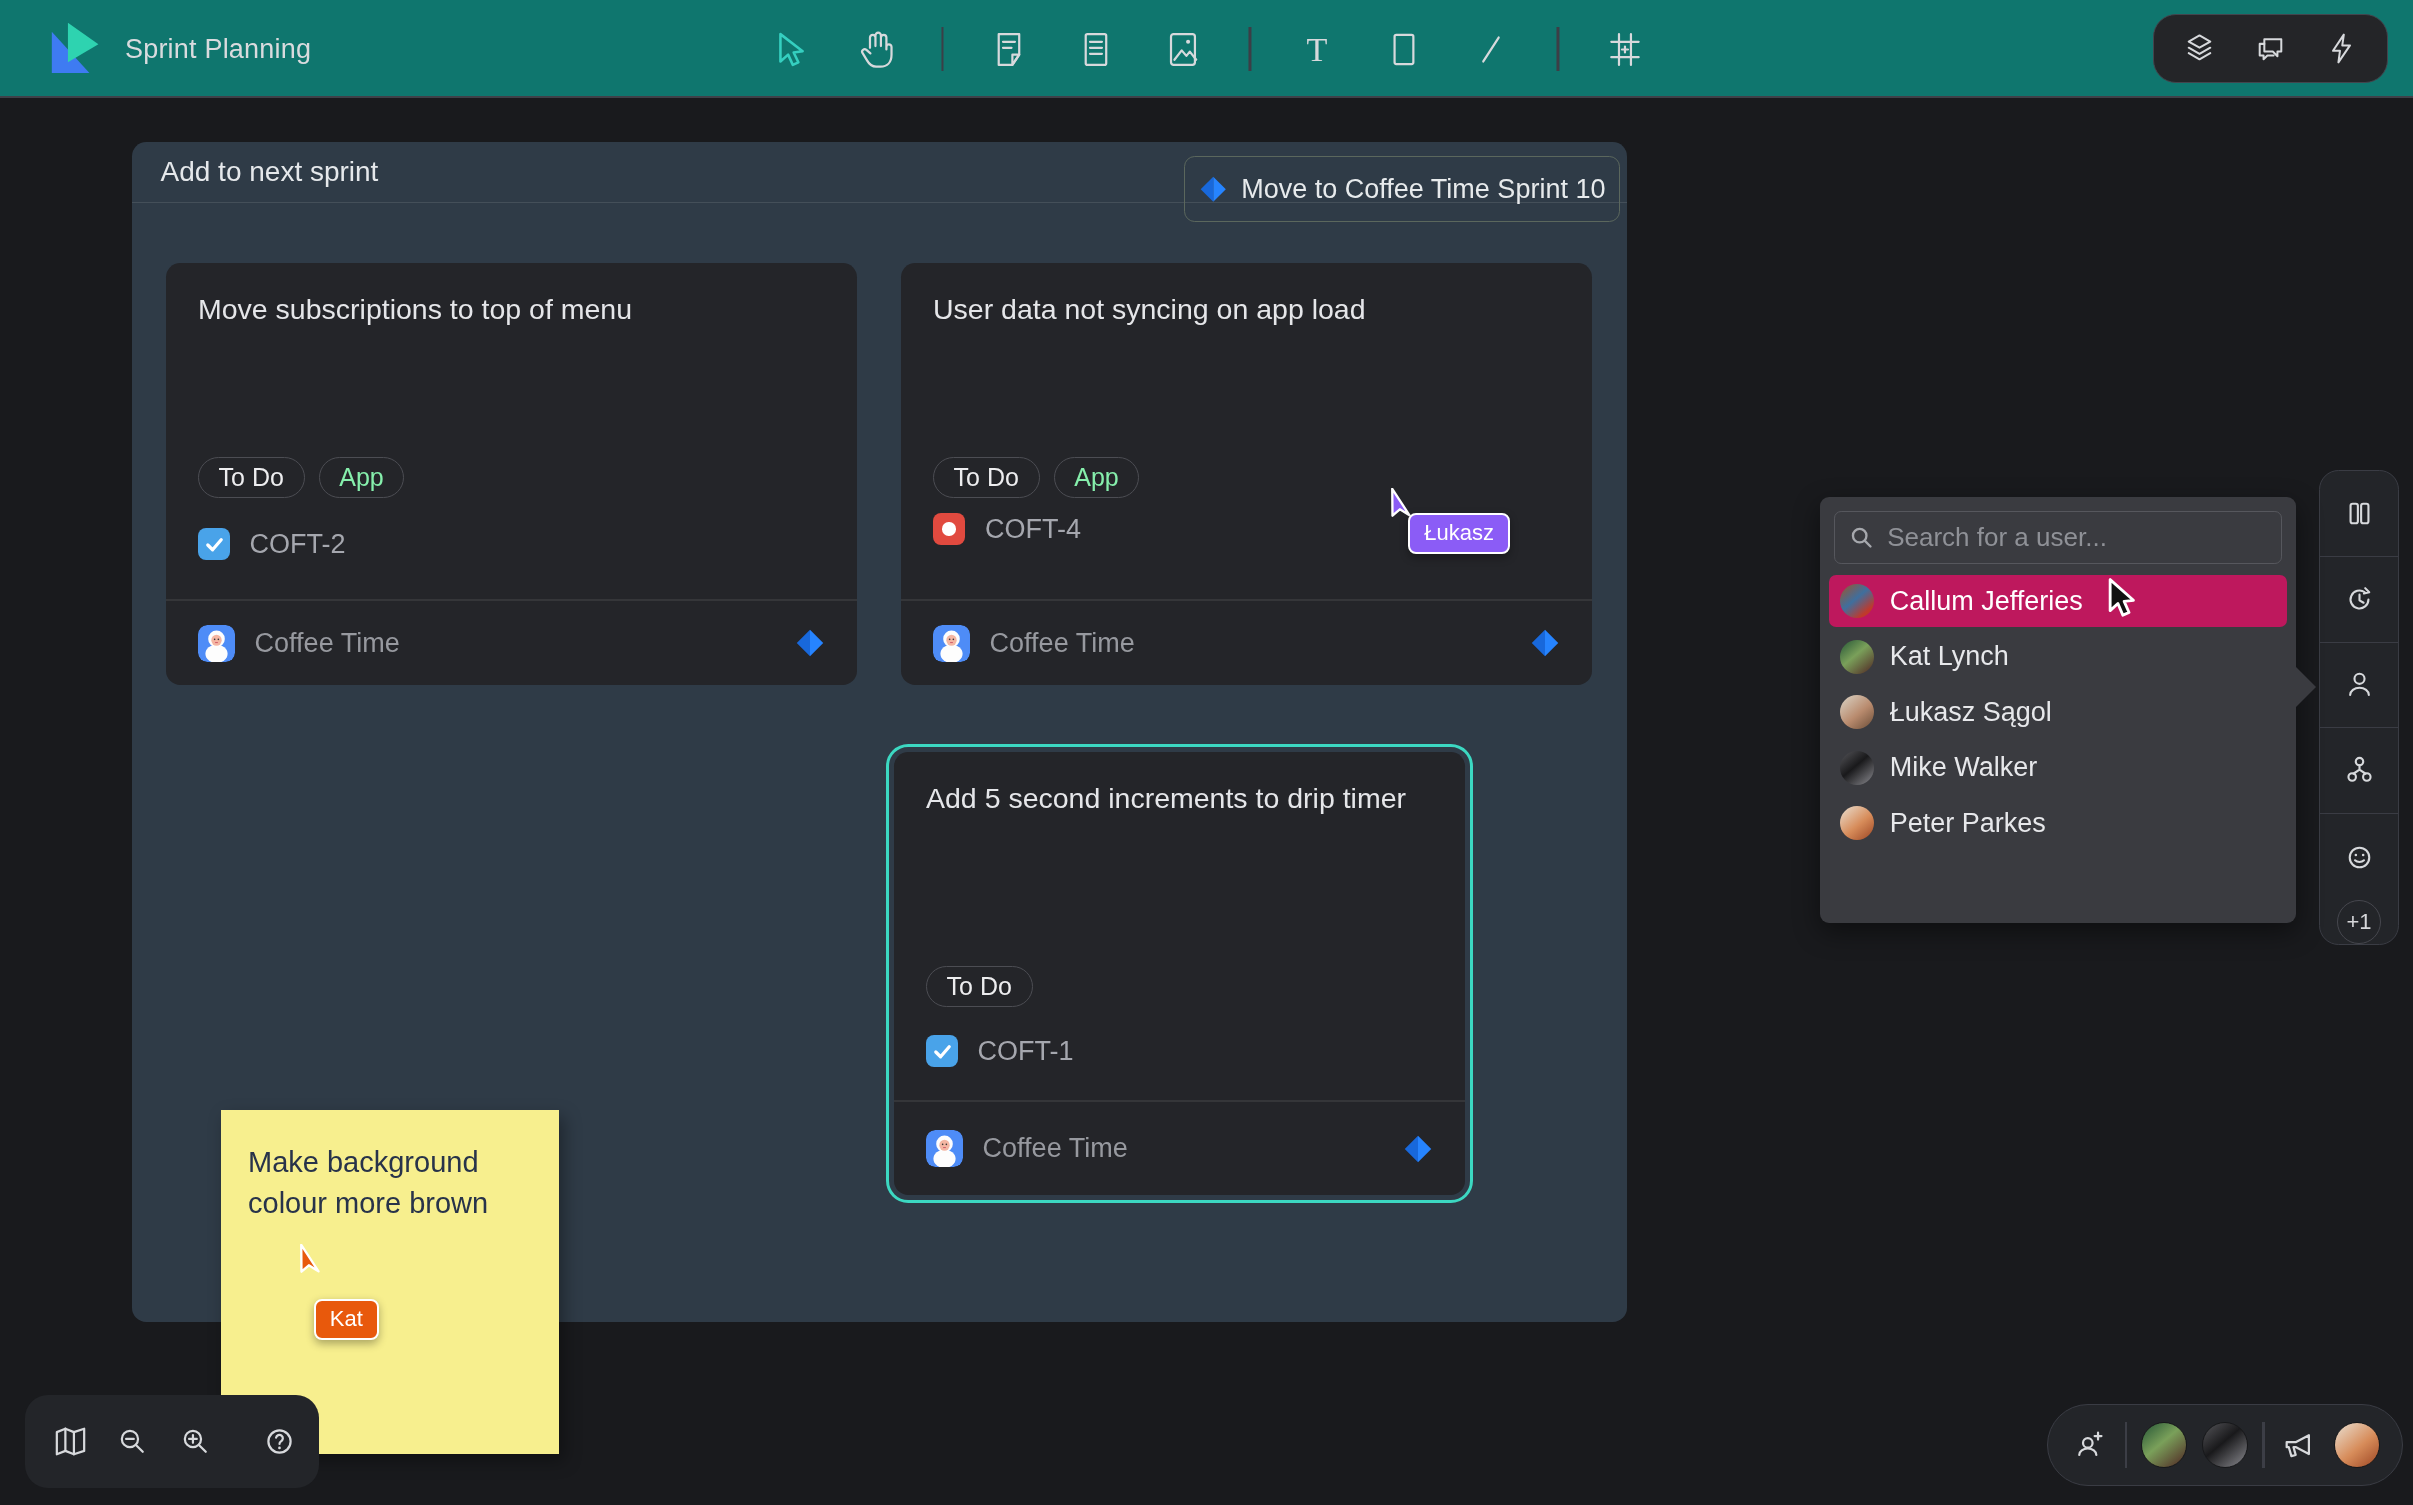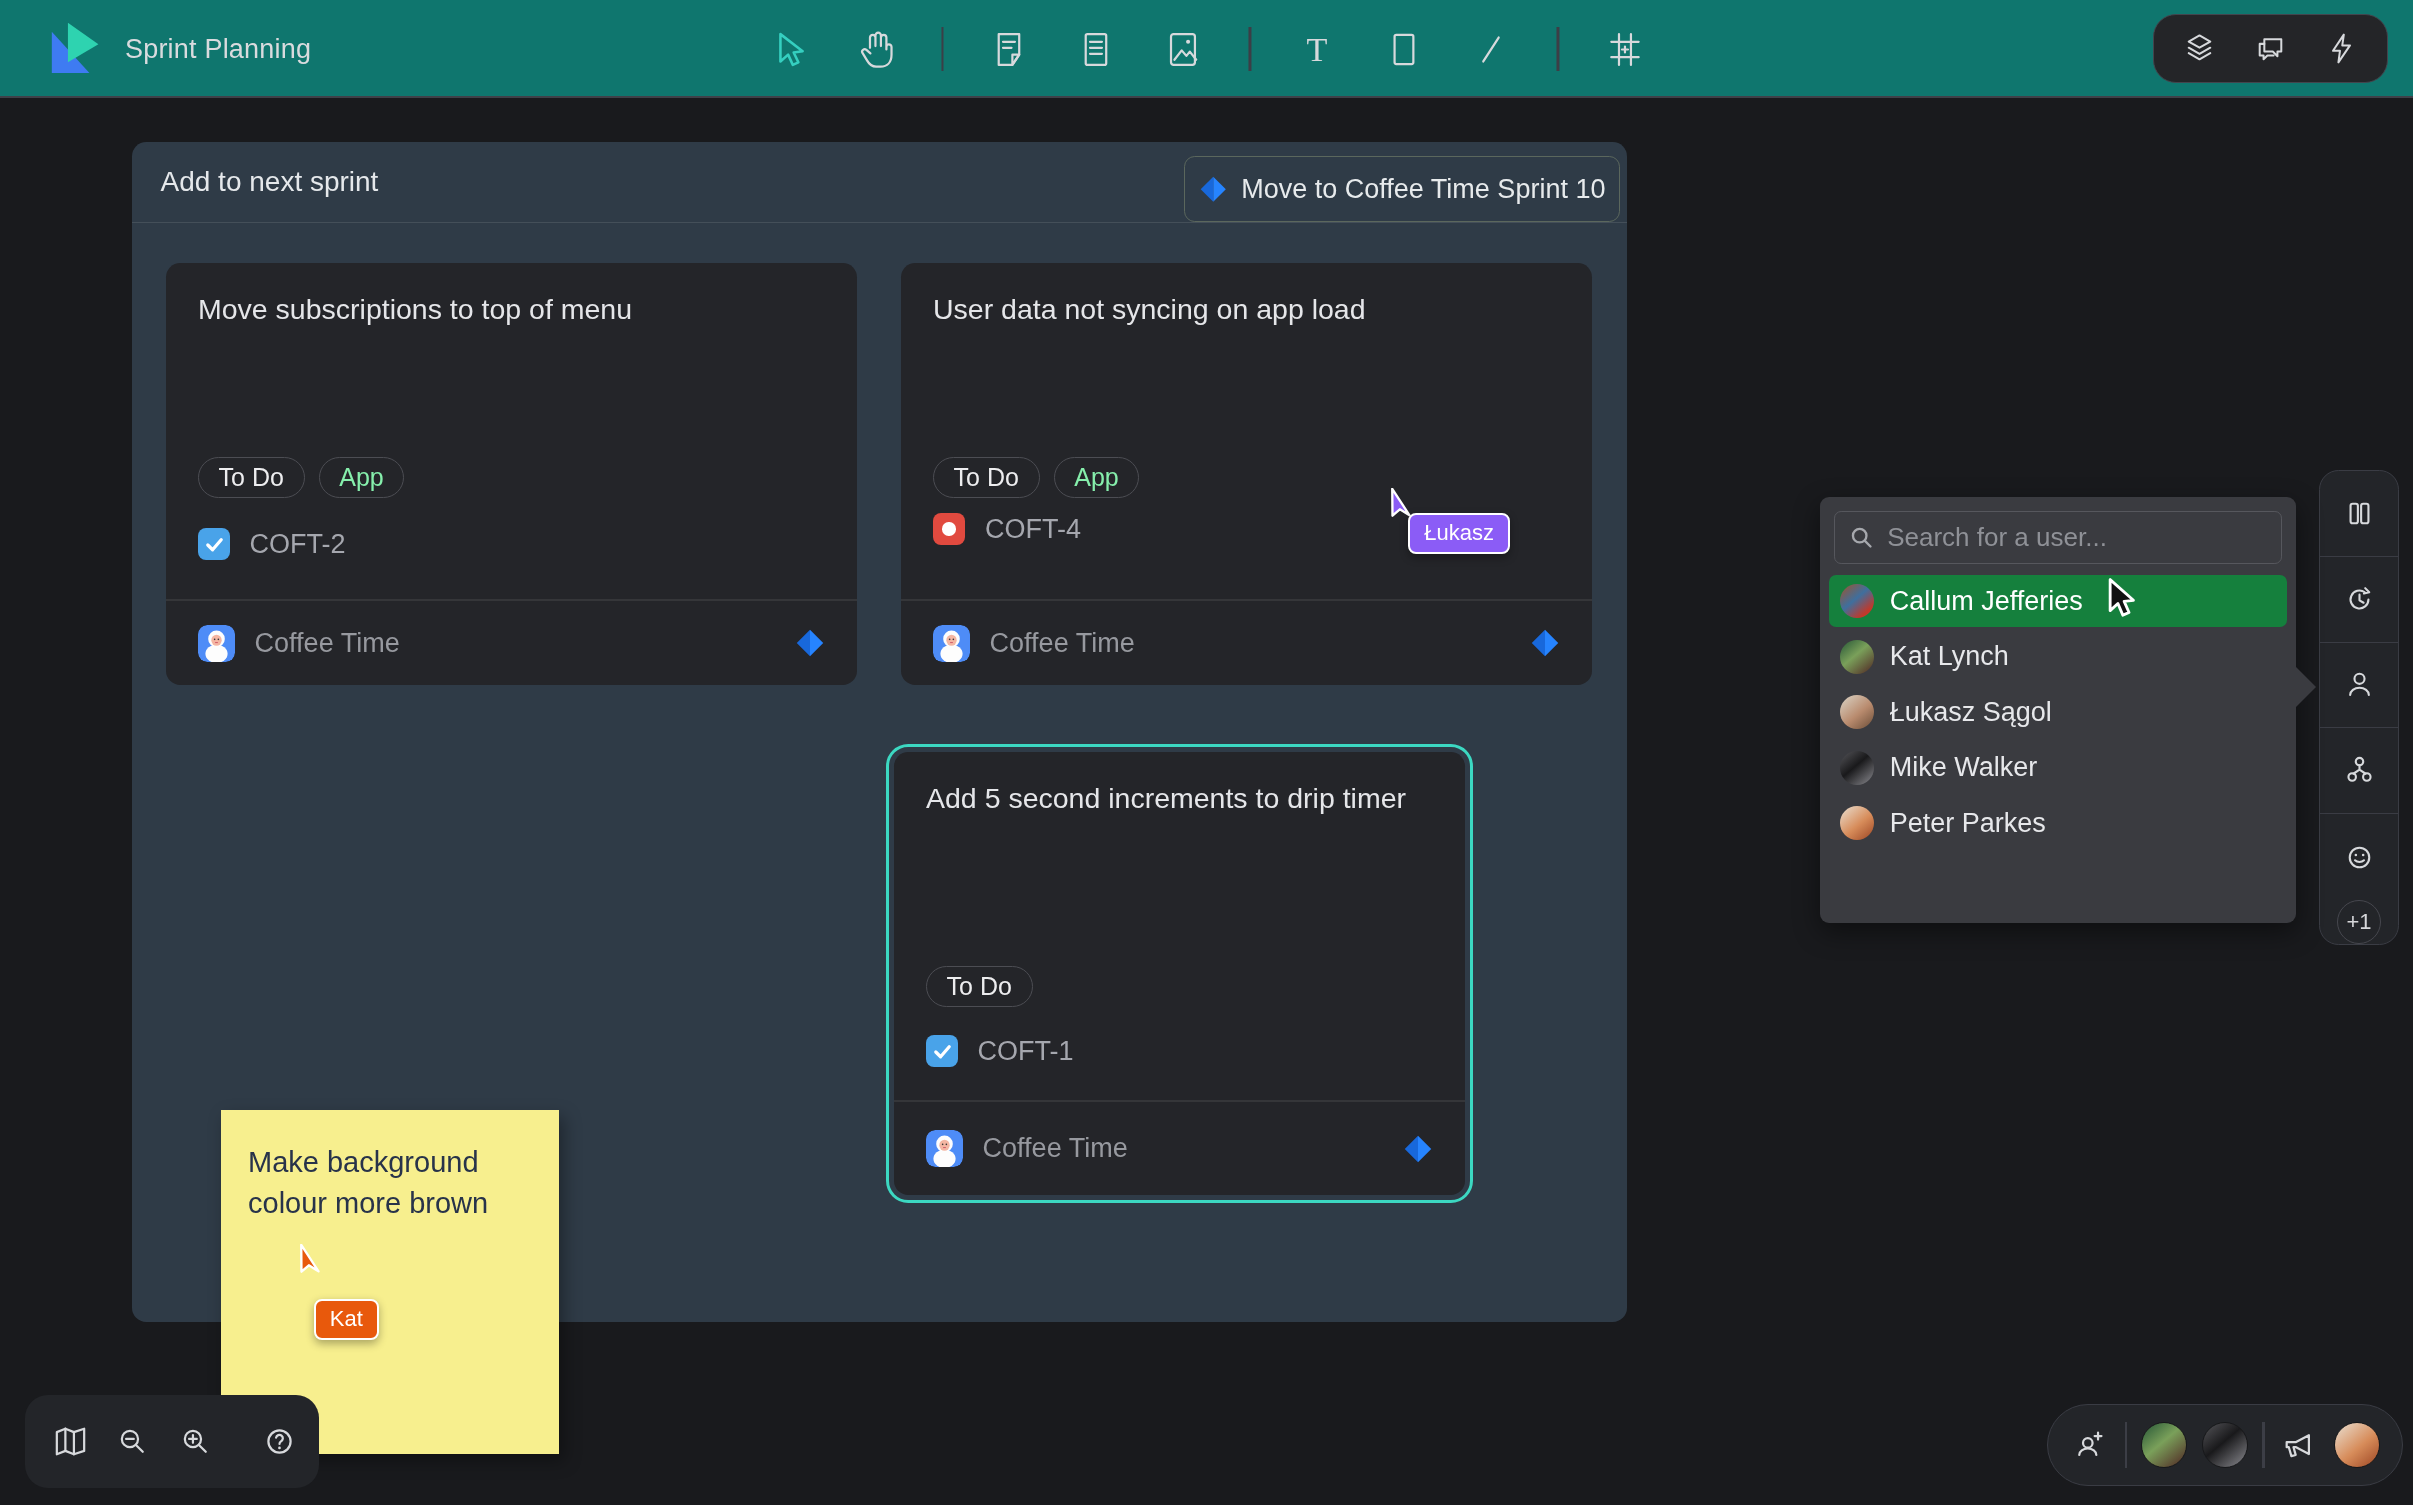--- a/index.html
+++ b/index.html
@@ -31,21 +31,21 @@
     border:1.8px solid #43454d; border-radius:23px;
     display:flex; align-items:center; gap:34px; background:#242528;
   }
 
   
   .frame {
     position:absolute; left:132px; top:142px; width:1495px; height:1180px;
     background:#2f3b47; border-radius:14.2px; z-index:1;
   }
   .frame-header {
-    position:absolute; left:0; top:0; right:0; height:81px;
+    position:absolute; left:0; top:0; right:0; height:61px;
     border-bottom:1.8px solid rgba(255,255,255,.10);
     display:flex; align-items:center; padding:0 28.5px;
   }
   .frame-title { font-size:28px; color:#e5e8eb; }
   .sprint-button {
     position:absolute; left:1052px; top:14.2px; width:436px; height:66px;
     border:1.8px solid #5b675d; border-radius:10.7px;
     display:flex; align-items:center; justify-content:center; gap:14.2px;
     font-size:27px; color:#e7eaec; cursor:pointer;
   }
@@ -113,21 +113,21 @@
   .search-box input {
     flex:1; background:transparent; border:none; outline:none;
     font-family:"Liberation Sans",sans-serif; font-size:26px; color:#e6e7ea;
   }
   .search-box input::placeholder { color:#8f9197; }
   .user-list { position:absolute; left:9px; right:9px; top:78px; }
   .user-row {
     height:52px; border-radius:7.1px; display:flex; align-items:center; gap:16px;
     padding:0 10.7px; font-size:27px; color:#e7e8eb; margin-bottom:3.6px; cursor:pointer;
   }
-  .user-row.selected { background:#15803d; color:#ffffff; }
+  .user-row.selected { background:#be185d; color:#ffffff; }
   .list-avatar { width:34px; height:34px; border-radius:50%; flex:none; }
 
   
   .right-sidebar {
     position:absolute; left:2319px; top:470px; width:80px; height:475px;
     background:#232529; border:1.8px solid #3a3c44; border-radius:19.6px; z-index:20;
     display:flex; flex-direction:column;
   }
   .sb-cell { height:86px; display:flex; align-items:center; justify-content:center; cursor:pointer; }
   .sb-cell.bordered { border-bottom:1.8px solid #3a3c44; }

